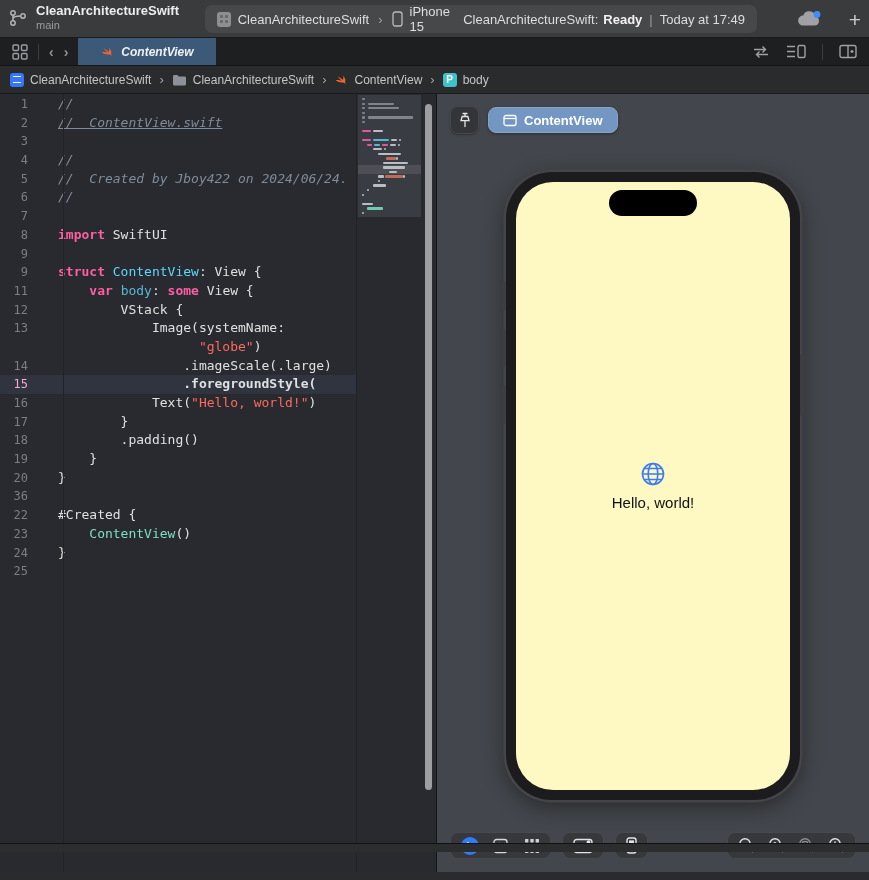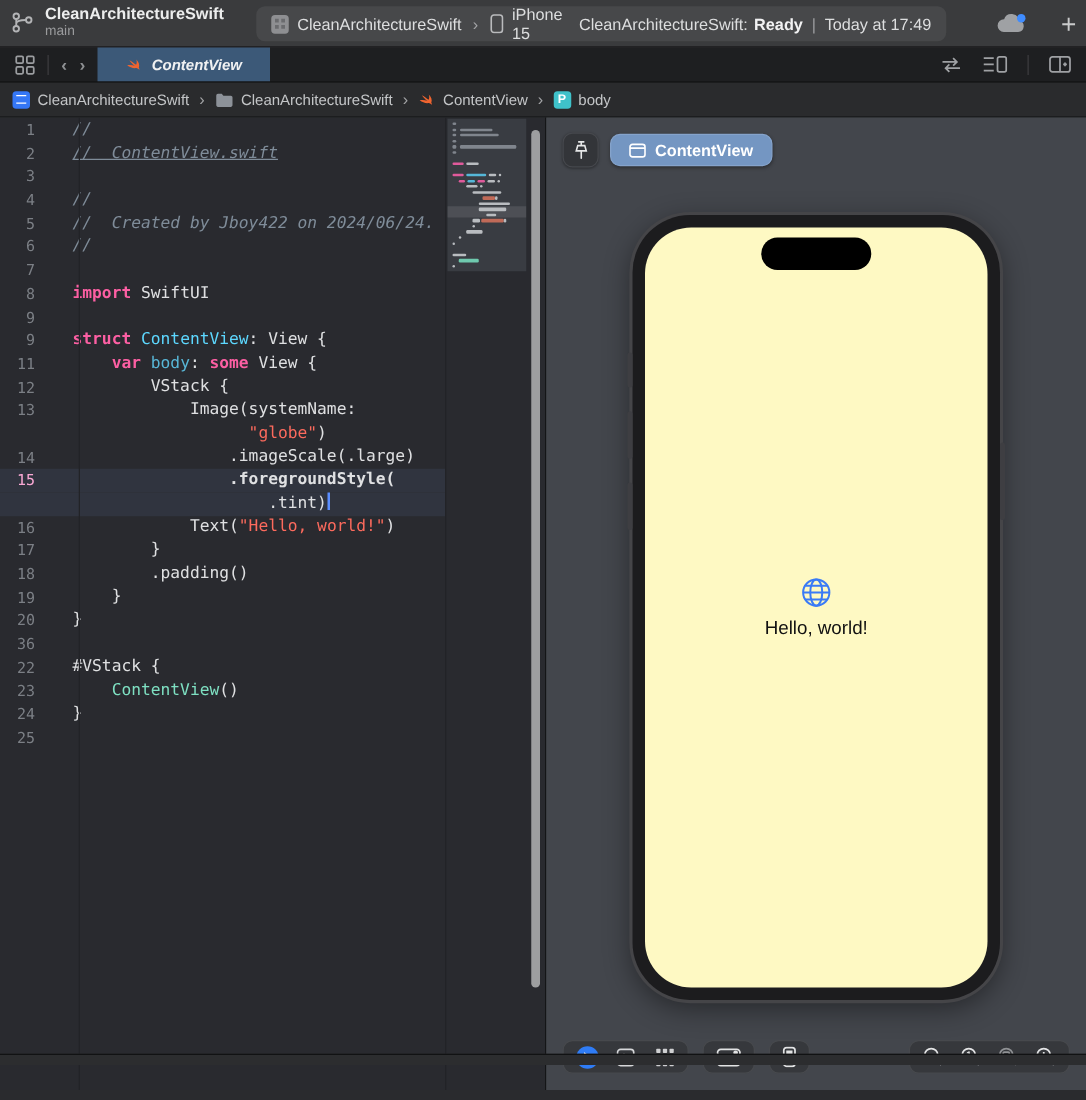--- a/index.html
+++ b/index.html
@@ -307,24 +307,20 @@
               <span class="txt"><span style="color: rgb(223, 224, 226);">                  </span><span style="color: rgb(252, 106, 93);">"globe"</span><span style="color: rgb(223, 224, 226);">)</span></span>
             </div>
             <div class="row">
               <span class="ln">14</span>
               <span class="txt"><span style="color: rgb(223, 224, 226);">                .imageScale(.large)</span></span>
             </div>
             <div class="row hl">
               <span class="ln">15</span>
               <span class="txt"><span style="color: rgb(223, 224, 226); font-weight: bold;">                .foregroundStyle(</span></span>
             </div>
-            <div class="row hl">
-              <span class="ln"></span>
-              <span class="txt"><span style="color: rgb(223, 224, 226);">                    .tint)</span><span class="caret"></span></span>
-            </div>
             <div class="row">
               <span class="ln">16</span>
               <span class="txt"><span style="color: rgb(223, 224, 226);">            Text(</span><span style="color: rgb(252, 106, 93);">"Hello, world!"</span><span style="color: rgb(223, 224, 226);">)</span></span>
             </div>
             <div class="row">
               <span class="ln">17</span>
               <span class="txt"><span style="color: rgb(223, 224, 226);">        }</span></span>
             </div>
             <div class="row">
               <span class="ln">18</span>
@@ -337,21 +333,21 @@
             <div class="row">
               <span class="ln">20</span>
               <span class="txt"><span style="color: rgb(223, 224, 226);">}</span></span>
             </div>
             <div class="row">
               <span class="ln">36</span>
               <span class="txt"></span>
             </div>
             <div class="row">
               <span class="ln">22</span>
-              <span class="txt"><span style="color: rgb(223, 224, 226);">#VStack {</span></span>
+              <span class="txt"><span style="color: rgb(223, 224, 226);">#Created {</span></span>
             </div>
             <div class="row">
               <span class="ln">23</span>
               <span class="txt"><span style="color: rgb(223, 224, 226);">    </span><span style="color: rgb(126, 224, 194);">ContentView</span><span style="color: rgb(223, 224, 226);">()</span></span>
             </div>
             <div class="row">
               <span class="ln">24</span>
               <span class="txt"><span style="color: rgb(223, 224, 226);">}</span></span>
             </div>
             <div class="row">

